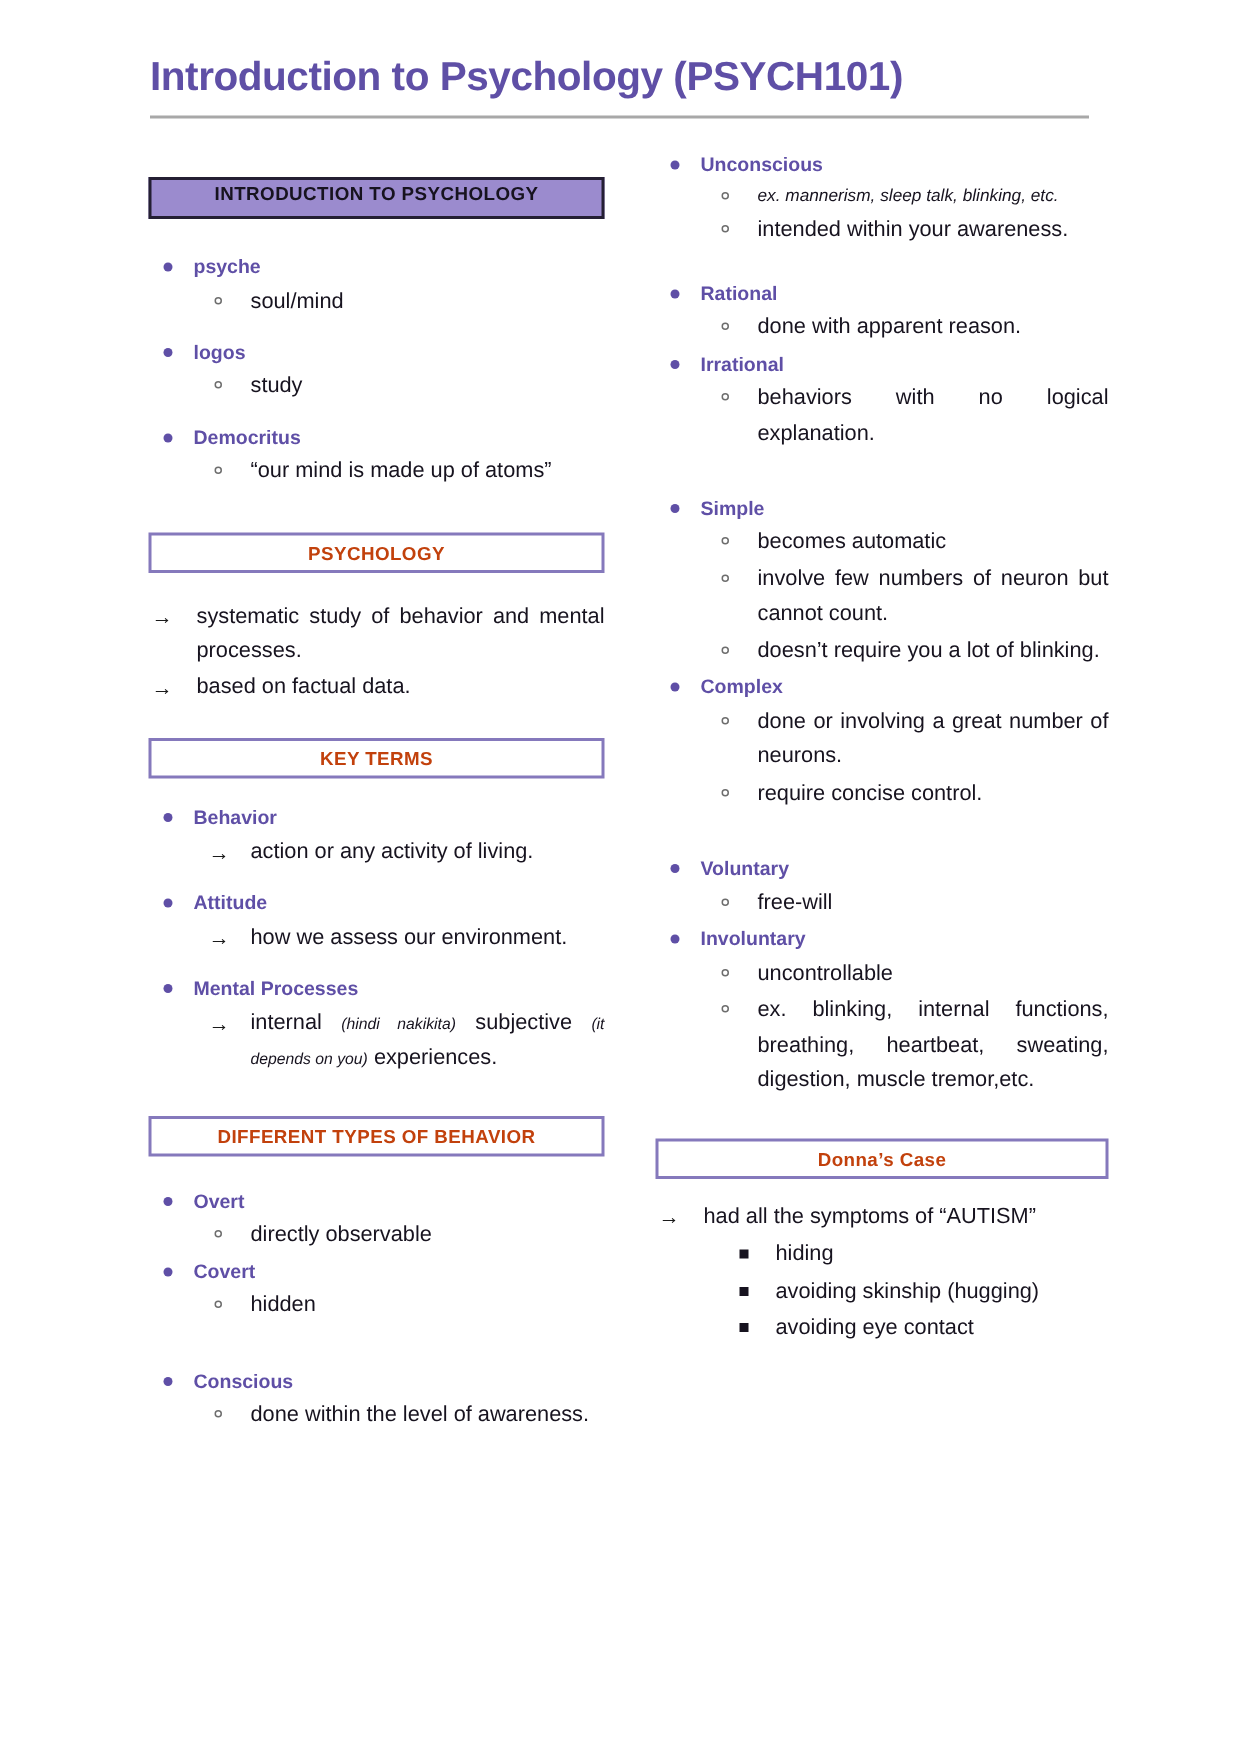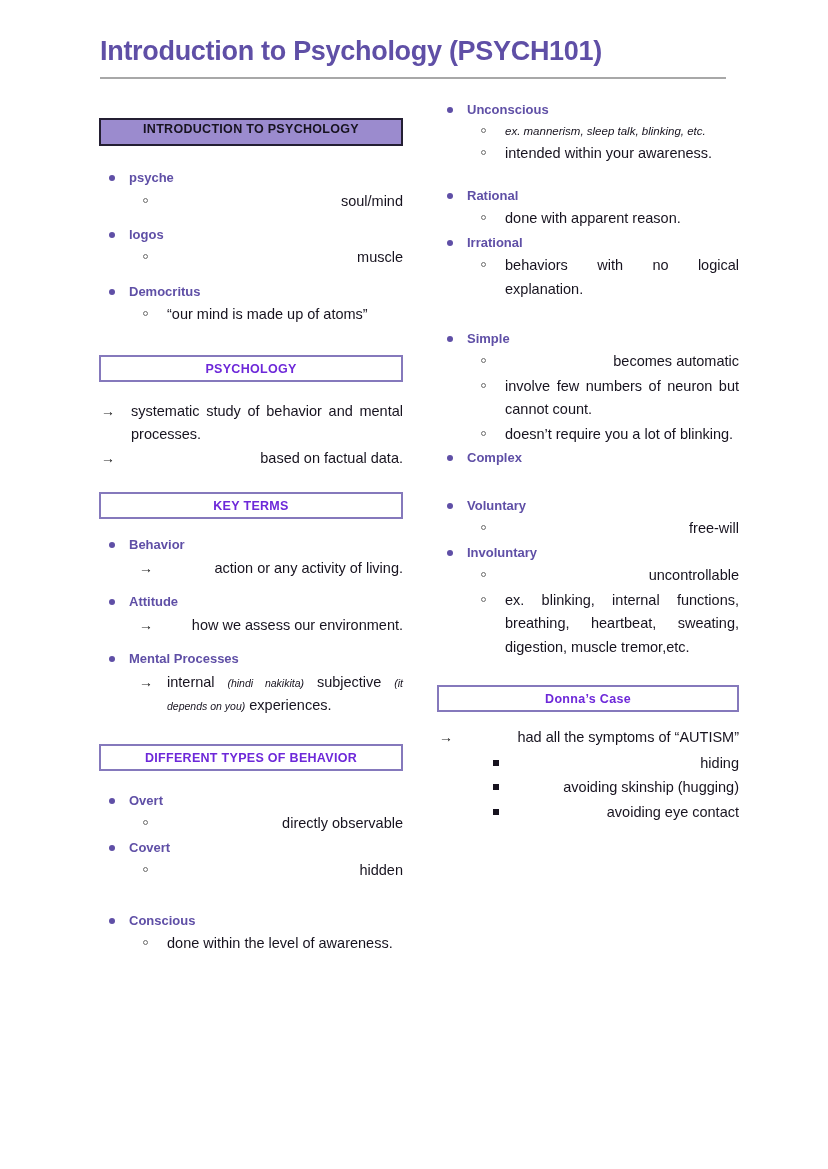--- a/index.html
+++ b/index.html
@@ -73,21 +73,21 @@
     padding: 2px 4px 8px;
     box-sizing: border-box;
     margin-bottom: 22px;
   }
   .hdr-outline {
     border: 2px solid #8579bc;
     background: #ffffff;
     text-align: center;
     font-size: 12.5px;
     font-weight: bold;
-    color: #6d28d9;
+    color: #c2410c;
     letter-spacing: 0.3px;
     padding: 5px 4px 4px;
     box-sizing: border-box;
   }
 
   
   ul.lv1 {
     list-style: none;
     margin: 0;
     padding: 0;
@@ -150,21 +150,21 @@
     background: #17131f;
   }
 
   .def {
     font-size: 14.5px;
     line-height: 1.62;
     color: #17131f;
     text-align: justify;
     text-justify: inter-word;
   }
-  .def.nojust { text-align: right; }
+  .def.nojust { text-align: left; }
   .def.small-ital {
     font-size: 11.5px;
     font-style: italic;
     line-height: 1.7;
   }
   .inline-ital {
     font-size: 10.5px;
     font-style: italic;
   }
 
@@ -217,21 +217,21 @@
           </li>
         </ul>
       </li>
       <div class="gap-sm"></div>
       <li class="item">
         <span class="dot"></span>
         <div class="term">logos</div>
         <ul class="lv2">
           <li>
             <span class="ring"></span>
-            <div class="def nojust">muscle</div>
+            <div class="def nojust">study</div>
           </li>
         </ul>
       </li>
       <div class="gap-sm"></div>
       <li class="item">
         <span class="dot"></span>
         <div class="term">Democritus</div>
         <ul class="lv2">
           <li>
             <span class="ring"></span>
@@ -390,20 +390,30 @@
           <li>
             <span class="ring"></span>
             <div class="def">doesn’t require you a lot of blinking.</div>
           </li>
         </ul>
       </li>
 
       <li class="item">
         <span class="dot"></span>
         <div class="term">Complex</div>
+        <ul class="lv2">
+          <li>
+            <span class="ring"></span>
+            <div class="def">done or involving a great number of neurons.</div>
+          </li>
+          <li>
+            <span class="ring"></span>
+            <div class="def nojust">require concise control.</div>
+          </li>
+        </ul>
       </li>
 
       <div class="gap-lg"></div>
 
       <li class="item">
         <span class="dot"></span>
         <div class="term">Voluntary</div>
         <ul class="lv2">
           <li>
             <span class="ring"></span>

